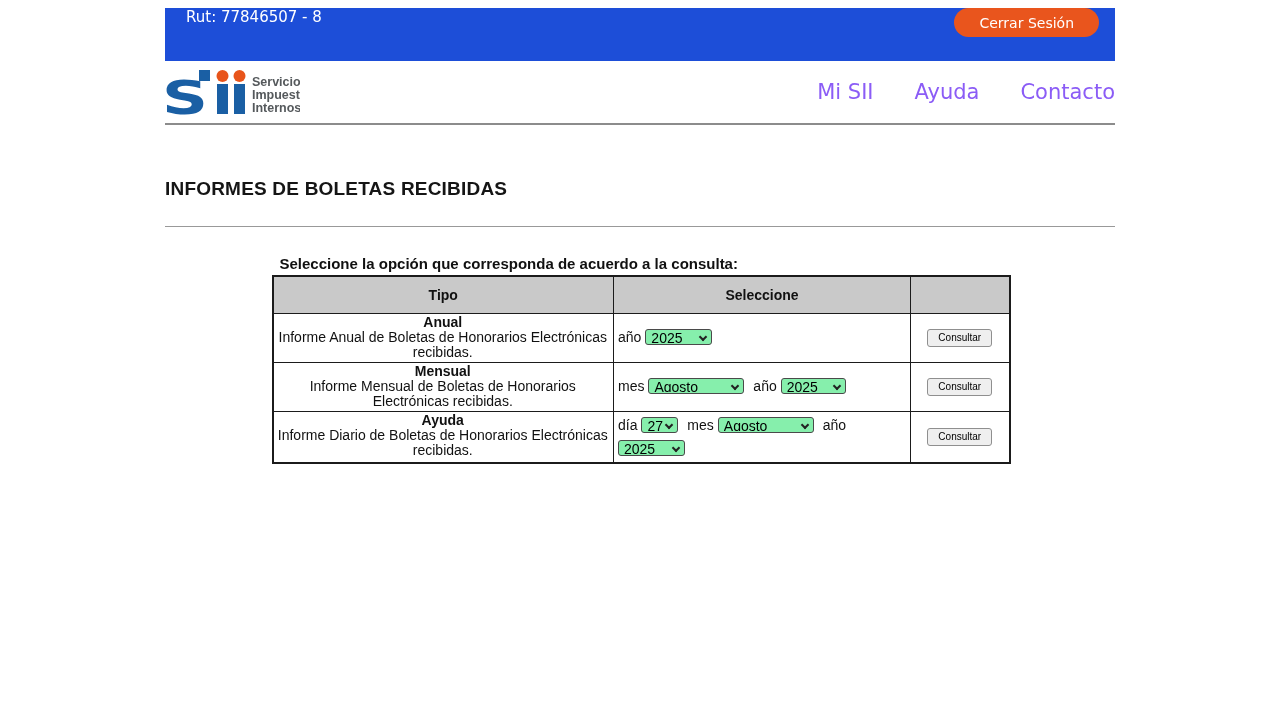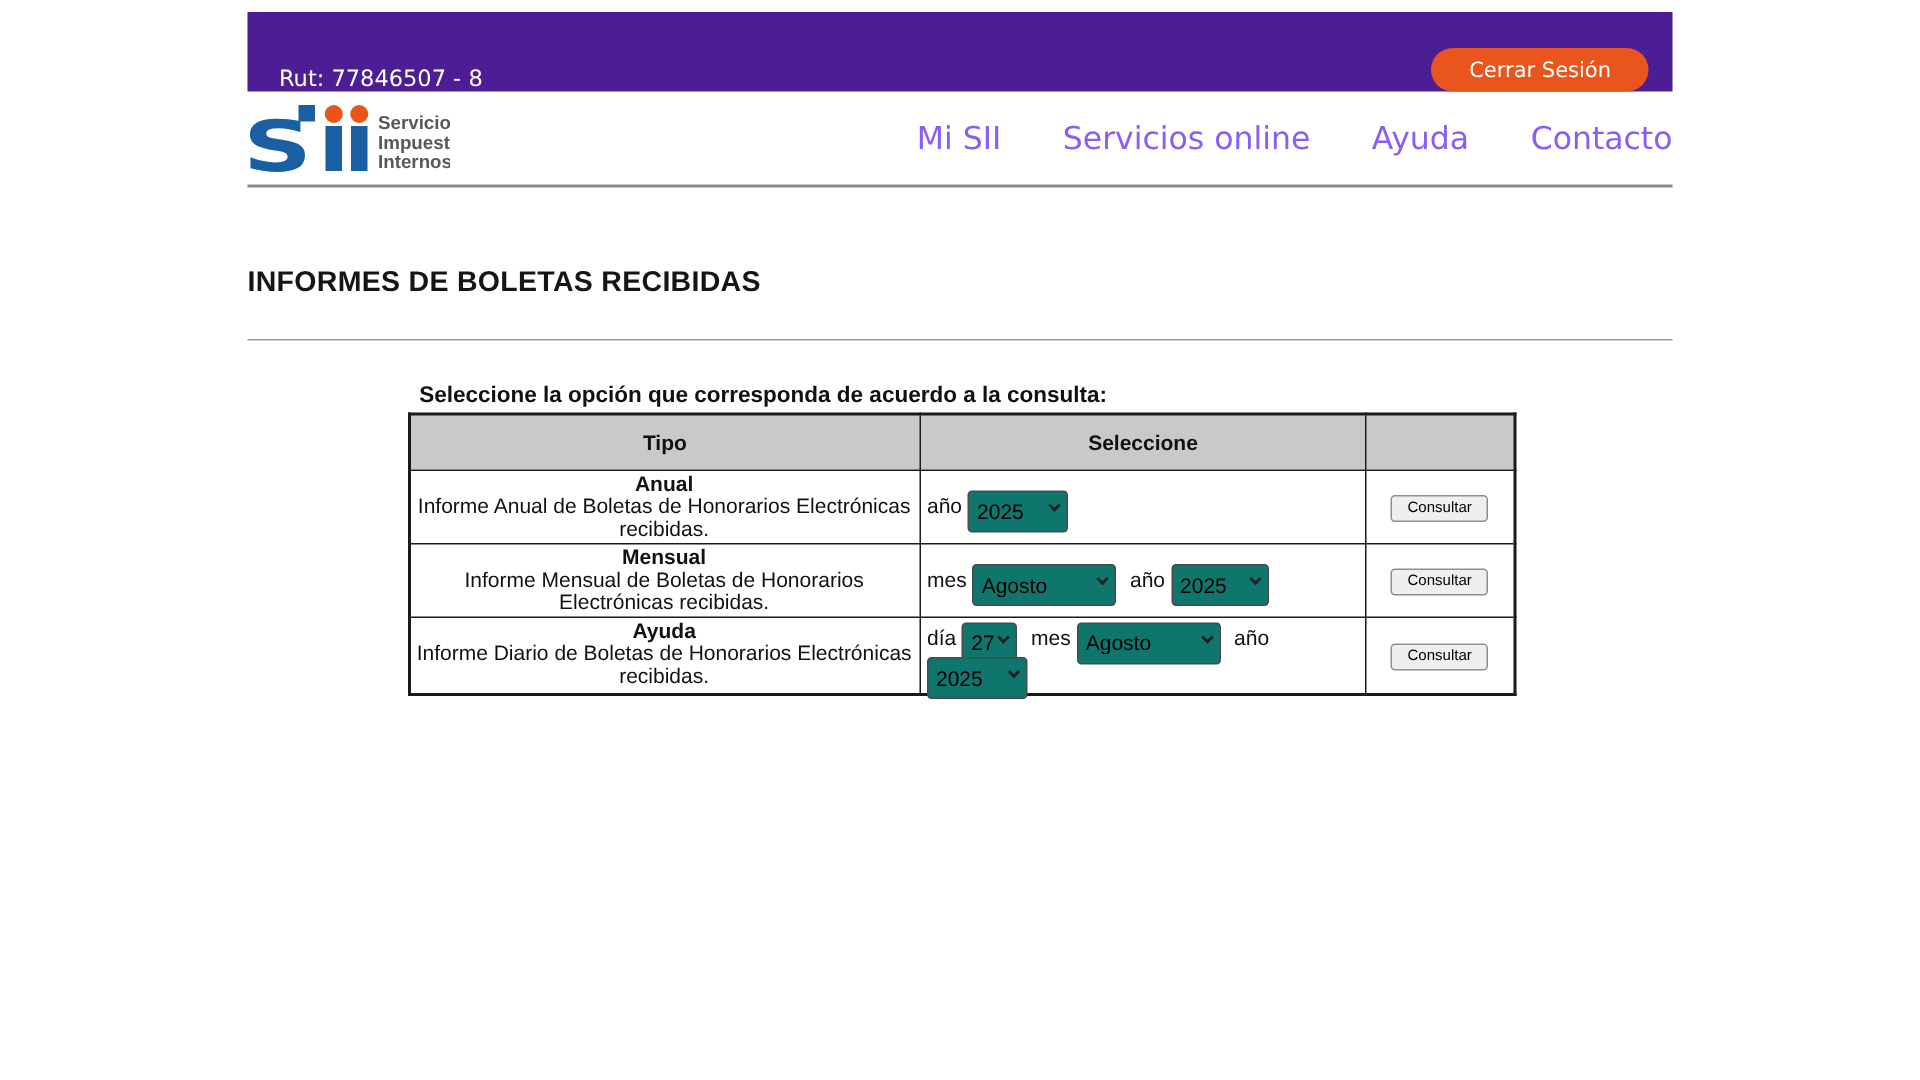--- a/index.html
+++ b/index.html
@@ -9,23 +9,23 @@
     width: 1280px; height: 720px; overflow: hidden;
     font-family: "Liberation Sans", sans-serif;
     color: #111;
   }
   .container { width: 950px; margin: 0 auto; }
 
   
   .topbar {
     margin-top: 8px;
     height: 53px;
-    background: #4c1d95;
+    background: #1d4ed8;
     display: flex;
-    align-items: flex-end;
+    align-items: flex-start;
     justify-content: space-between;
     padding: 0 16px 0 21px;
     font-family: "DejaVu Sans", sans-serif;
   }
   .rut { color: #ffffff; font-size: 15px; }
   .logout-btn {
     background: #e9551d;
     color: #fff;
     border: none;
     border-radius: 15px;
@@ -114,24 +114,24 @@
   .sel {
     position: relative;
     display: inline-block;
     height: 22px;
     vertical-align: middle;
   }
   .sel select {
     -webkit-appearance: none;
     appearance: none;
     width: 100%;
-    height: 28px;
+    height: 16px;
     border: 1px solid #4a4a4a;
     border-radius: 3px;
-    background: #0f766e;
+    background: #86efac;
     font-family: "Liberation Sans", sans-serif;
     font-size: 14px;
     color: #000;
     padding: 0 4px 1px 5px;
     cursor: pointer;
   }
   .chev {
     position: absolute;
     right: 6px;
     top: 7px;
@@ -181,21 +181,20 @@
         <circle cx="74.5" cy="7" r="6" fill="#e8541a"></circle>
         <g class="logo-sub" font-size="12.5" font-weight="bold" fill="#55595c" font-family="Liberation Sans, sans-serif">
           <text x="87" y="17">Servicio de</text>
           <text x="87" y="30">Impuestos</text>
           <text x="87" y="43">Internos</text>
         </g>
       </svg>
     </div>
     <nav class="main-nav">
       <a href="#">Mi SII</a>
-      <a href="#">Servicios online</a>
       <a href="#">Ayuda</a>
       <a href="#">Contacto</a>
     </nav>
   </header>
   <hr class="hr1">
 
   <main>
     <h1 class="page-title">INFORMES DE BOLETAS RECIBIDAS</h1>
     <hr class="hr2">
 

